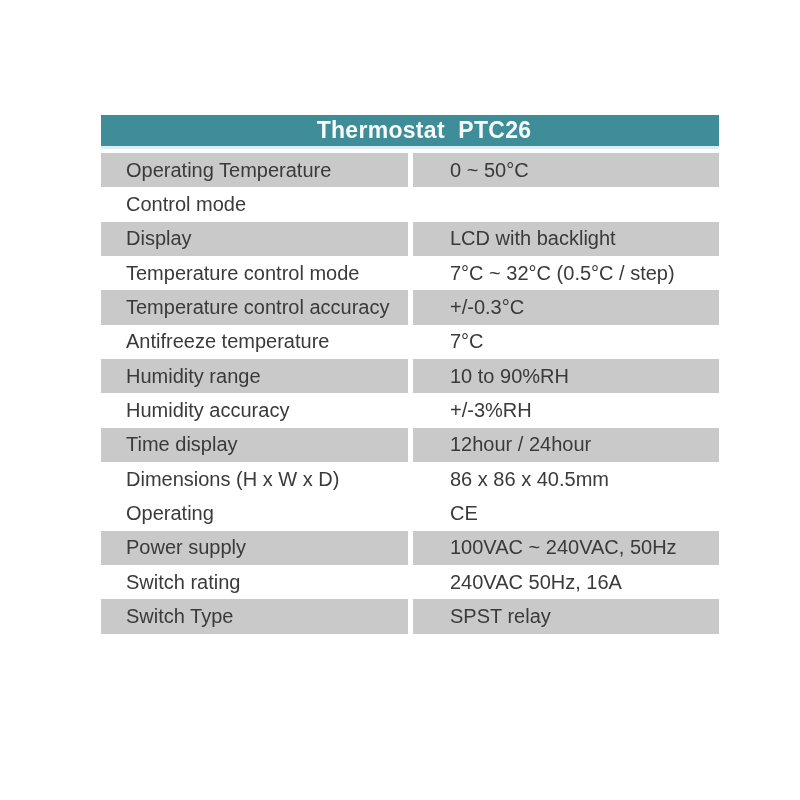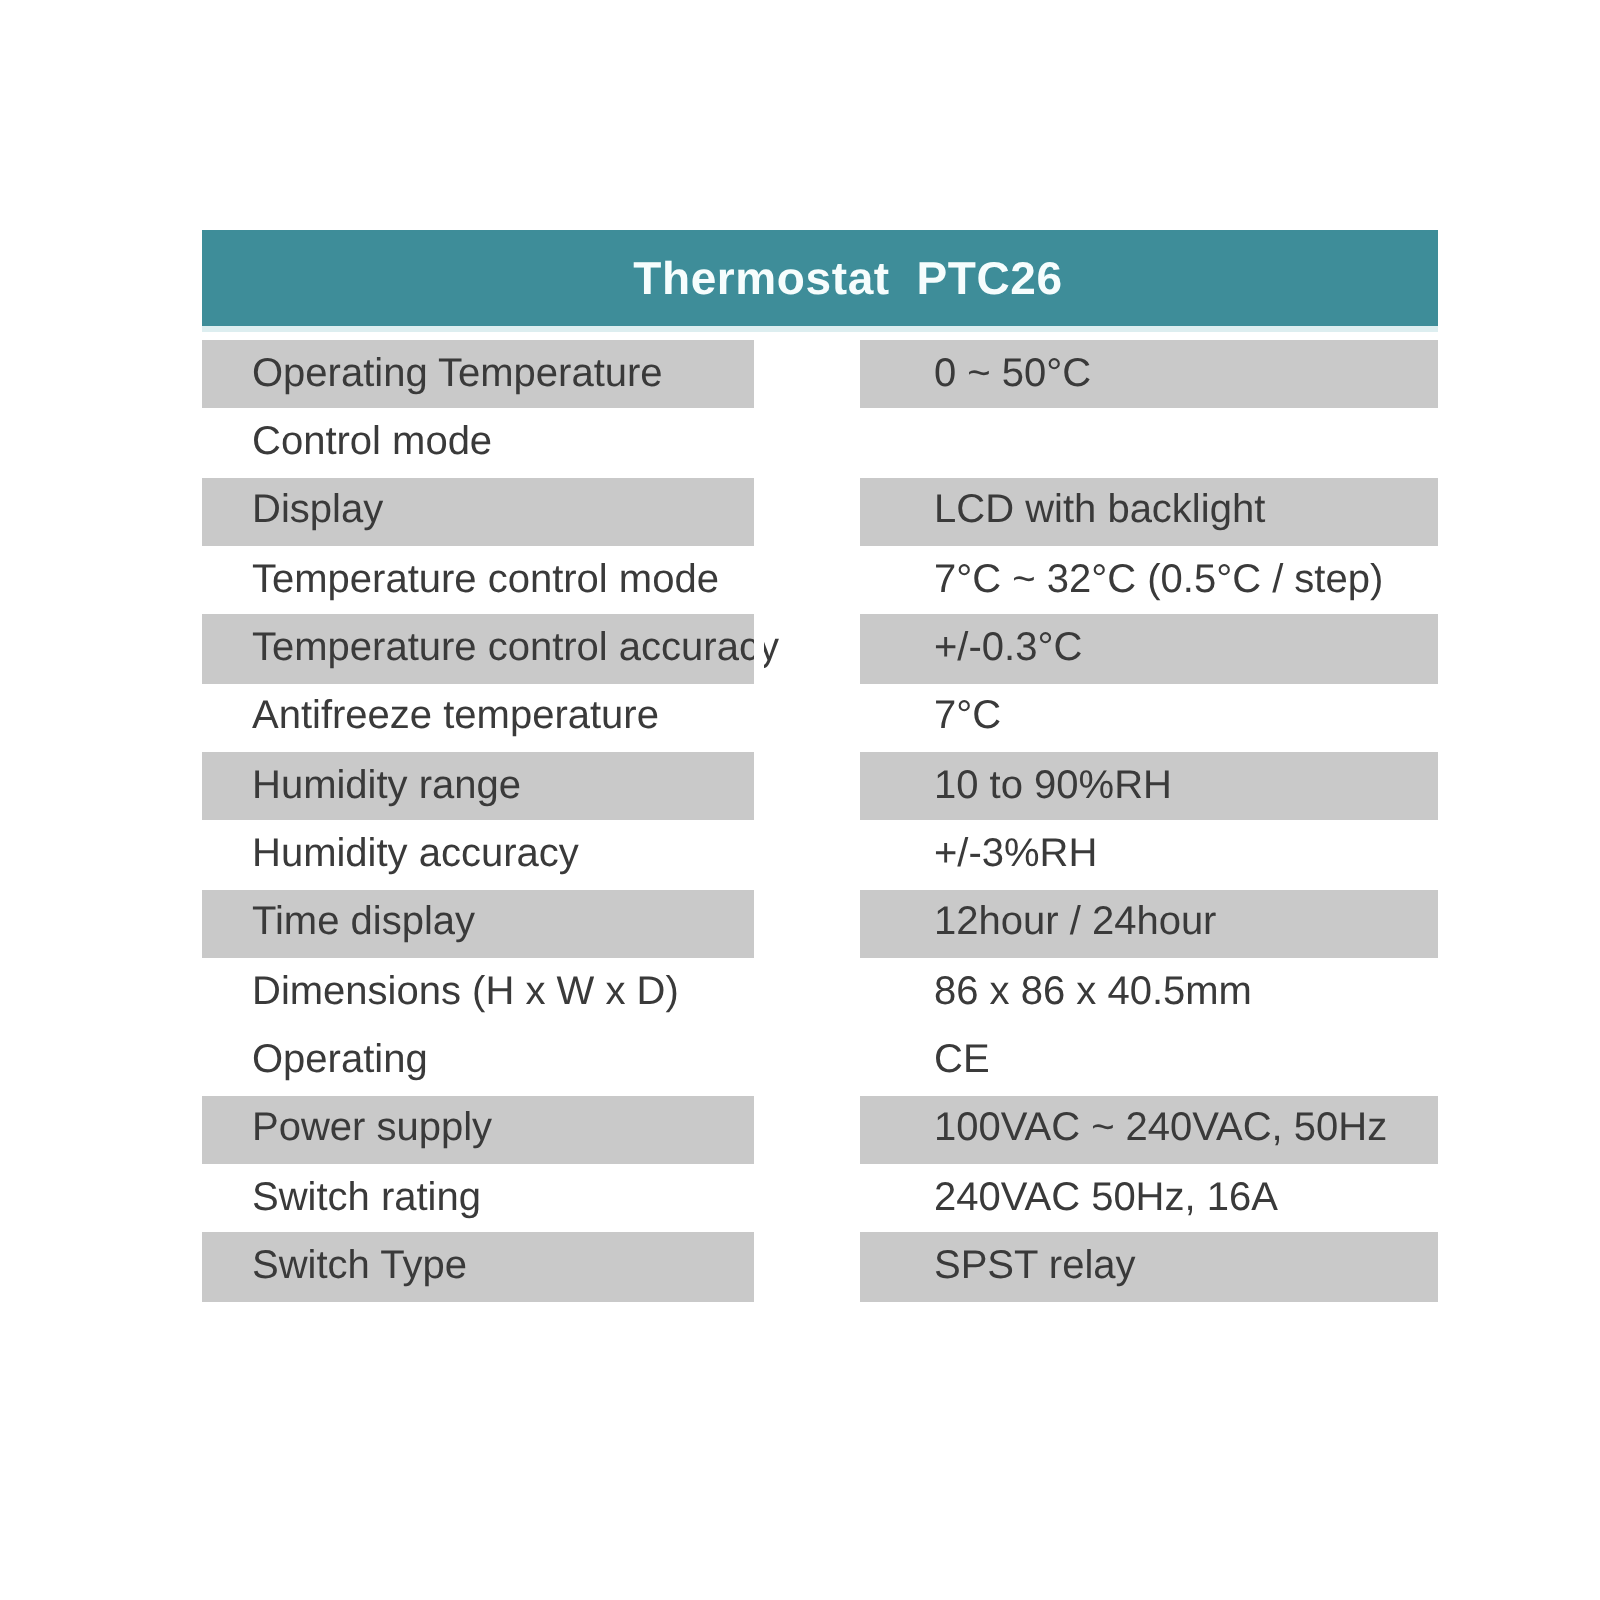--- a/index.html
+++ b/index.html
@@ -11,21 +11,21 @@
     font-family: "Liberation Sans", sans-serif;
     overflow: hidden;
   }
   .spec-table {
     position: absolute;
     left: 101px;
     top: 115px;
     width: 618px;
   }
   .spec-header {
-    height: 48px;
+    height: 31px;
     background: var(--header-bg, #3e8d99);
     display: flex;
     align-items: center;
     justify-content: center;
     padding-left: 28px;
   }
   .spec-header .title {
     color: var(--header-text, #f6fdfd);
     font-size: 23px;
     font-weight: bold;
@@ -48,31 +48,30 @@
   .cell {
     display: flex;
     align-items: center;
     box-sizing: border-box;
     font-size: 20px;
     color: var(--text, #3a3a3a);
     background: var(--row-bg, #ffffff);
     white-space: pre;
   }
   .cell.label {
-    width: 276px;
+    width: 307px;
     padding-left: 25px;
   }
   .divider {
     width: 5px;
     background: #ffffff;
   }
   .cell.value {
     flex: 1;
     padding-left: 37px;
-    margin-left: 48px;
   }
   .row.alt .cell {
     background: var(--row-alt-bg, #c9c9c9);
   }
 </style>
 </head>
 <body>
 
 <div class="spec-table">
   <div class="spec-header">

